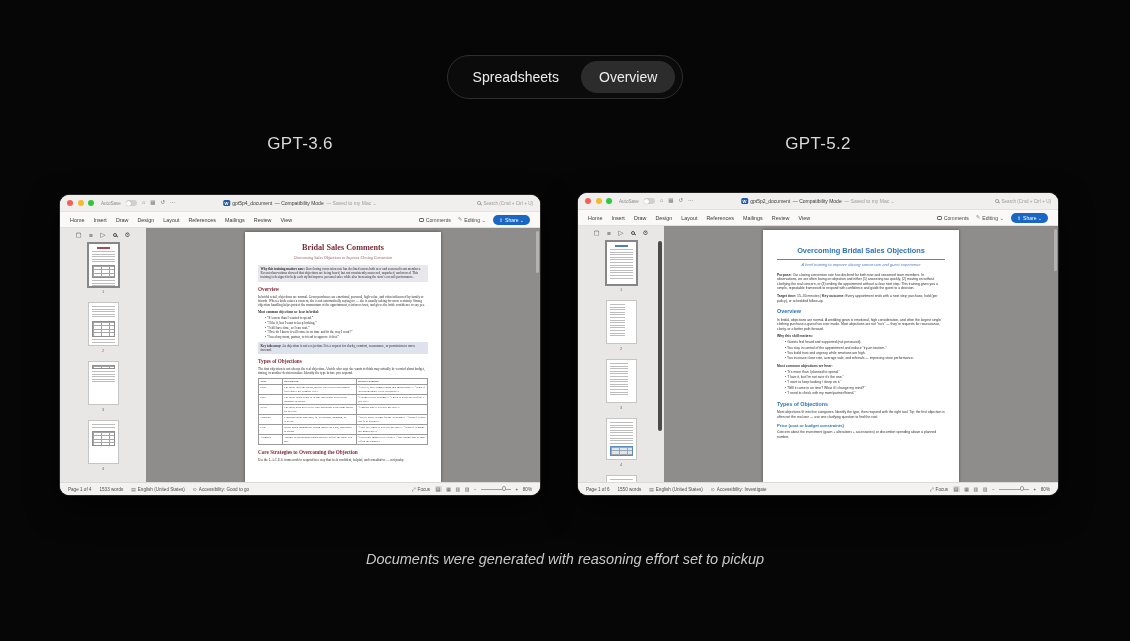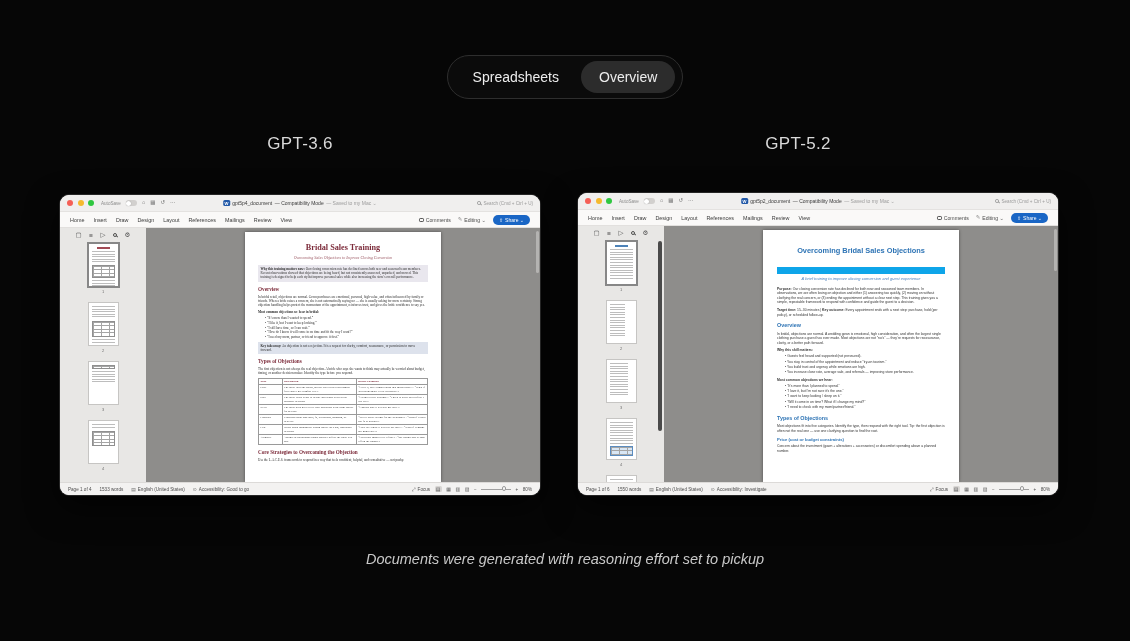--- a/index.html
+++ b/index.html
@@ -95,21 +95,21 @@
   .ld-ul { margin:0 0 2.5px; padding-left:7px; list-style:none; }
   .ld-ul li { margin-bottom:.6px; }
   .ld-ul li::before { content:"•  "; }
   .ld-note { background:#dde2ec; padding:1.5px 2.5px; margin:1px 0 4px; }
   .ld-table { width:100%; border-collapse:collapse; font-size:2.9px; line-height:1.25; margin:1px 0 4px; }
   .ld-table th, .ld-table td { border:.6px solid #9a9a9a; padding:.9px 1.3px; text-align:left; vertical-align:top; }
   .ld-table th { color:#7c2b3a; }
 
   
   .page-right { padding:13px 14px; font-family:"Liberation Sans", sans-serif; font-size:3.4px; line-height:1.36; color:#333; }
-  .rd-title { font-size:7.4px; font-weight:bold; color:#2e74b5; text-align:center; margin:3px 0 2px; padding-bottom:11px; border-bottom:7px solid #0ea5e9; }
+  .rd-title { font-size:7.4px; font-weight:bold; color:#2e74b5; text-align:center; margin:3px 0 2px; padding-bottom:3px; border-bottom:1px solid #0ea5e9; }
   .rd-sub { font-size:4px; font-style:italic; color:#4a7ebb; text-align:center; margin:2px 0 5px; }
   .rd-p { margin:0 0 3px; }
   .rd-h { font-size:5.4px; font-weight:bold; color:#2e74b5; margin:5px 0 2px; }
   .rd-h2 { font-size:4.2px; font-weight:bold; color:#2e74b5; margin:3.5px 0 1.5px; }
   .rd-lead { font-weight:bold; margin:1px 0 1px; }
   .rd-ul { margin:0 0 3px; padding-left:8px; list-style:none; }
   .rd-ul li { margin-bottom:.8px; }
   .rd-ul li::before { content:"•  "; }
 
   
@@ -128,21 +128,21 @@
 <body>
 
 <div class="tabbar">
   <div class="tabbar-inner">
     <div class="tab">Spreadsheets</div>
     <div class="tab active">Overview</div>
   </div>
 </div>
 
 <div class="model-label" style="left:60px;">GPT-3.6</div>
-<div class="model-label" style="left:558px;">GPT-5.2</div>
+<div class="model-label" style="left:578px;">GPT-5.2</div>
 
 <section class="window" style="left:60px; top:195px; height:300px;">
   <div class="titlebar">
     <div class="lights">
       <span class="light l-red"></span>
       <span class="light l-yellow"></span>
       <span class="light l-green"></span>
     </div>
     <div class="tb-tools">
       <span class="autosave-label">AutoSave</span>
@@ -222,21 +222,21 @@
       <div class="thumb">
         <div class="t-text" style="height:5px;"></div>
         <div class="t-grid" style="height:15px;"></div>
       </div>
       <div class="tnum">4</div>
     </div>
 
     <div class="canvas">
       <div class="doc-scroll"></div>
       <div class="page page-left">
-        <div class="ld-title">Bridal Sales Training</div>
+        <div class="ld-title">Bridal Sales Comments</div>
         <div class="ld-sub">Overcoming Sales Objections to Improve Closing Conversion</div>
         <div class="ld-box"><b>Why this training matters now:</b><span> Our closing conversion rate has declined across both new and seasoned team members. Recent observations showed that objections are being heard, but not consistently answered, unpacked, and moved. This training is designed to help each stylist improve personal sales while also increasing the store's overall performance.</span></div>
         <div class="ld-h">Overview</div>
         <p class="ld-p">In bridal retail, objections are normal. Gown purchases are emotional, personal, high value, and often influenced by family or friends. When a bride raises a concern, she is not automatically saying no — she is usually asking for more certainty. Strong objection handling helps protect the momentum of the appointment, reinforces trust, and gives the bride confidence to say yes.</p>
         <div class="ld-lead">Most common objections we hear in bridal:</div>
         <ul class="ld-ul">
           <li>“It’s more than I wanted to spend.”</li>
           <li>“I like it, but I want to keep looking.”</li>
           <li>“I still have time, so I can wait.”</li>
           <li>“How do I know it will come in on time and fit the way I want?”</li>

